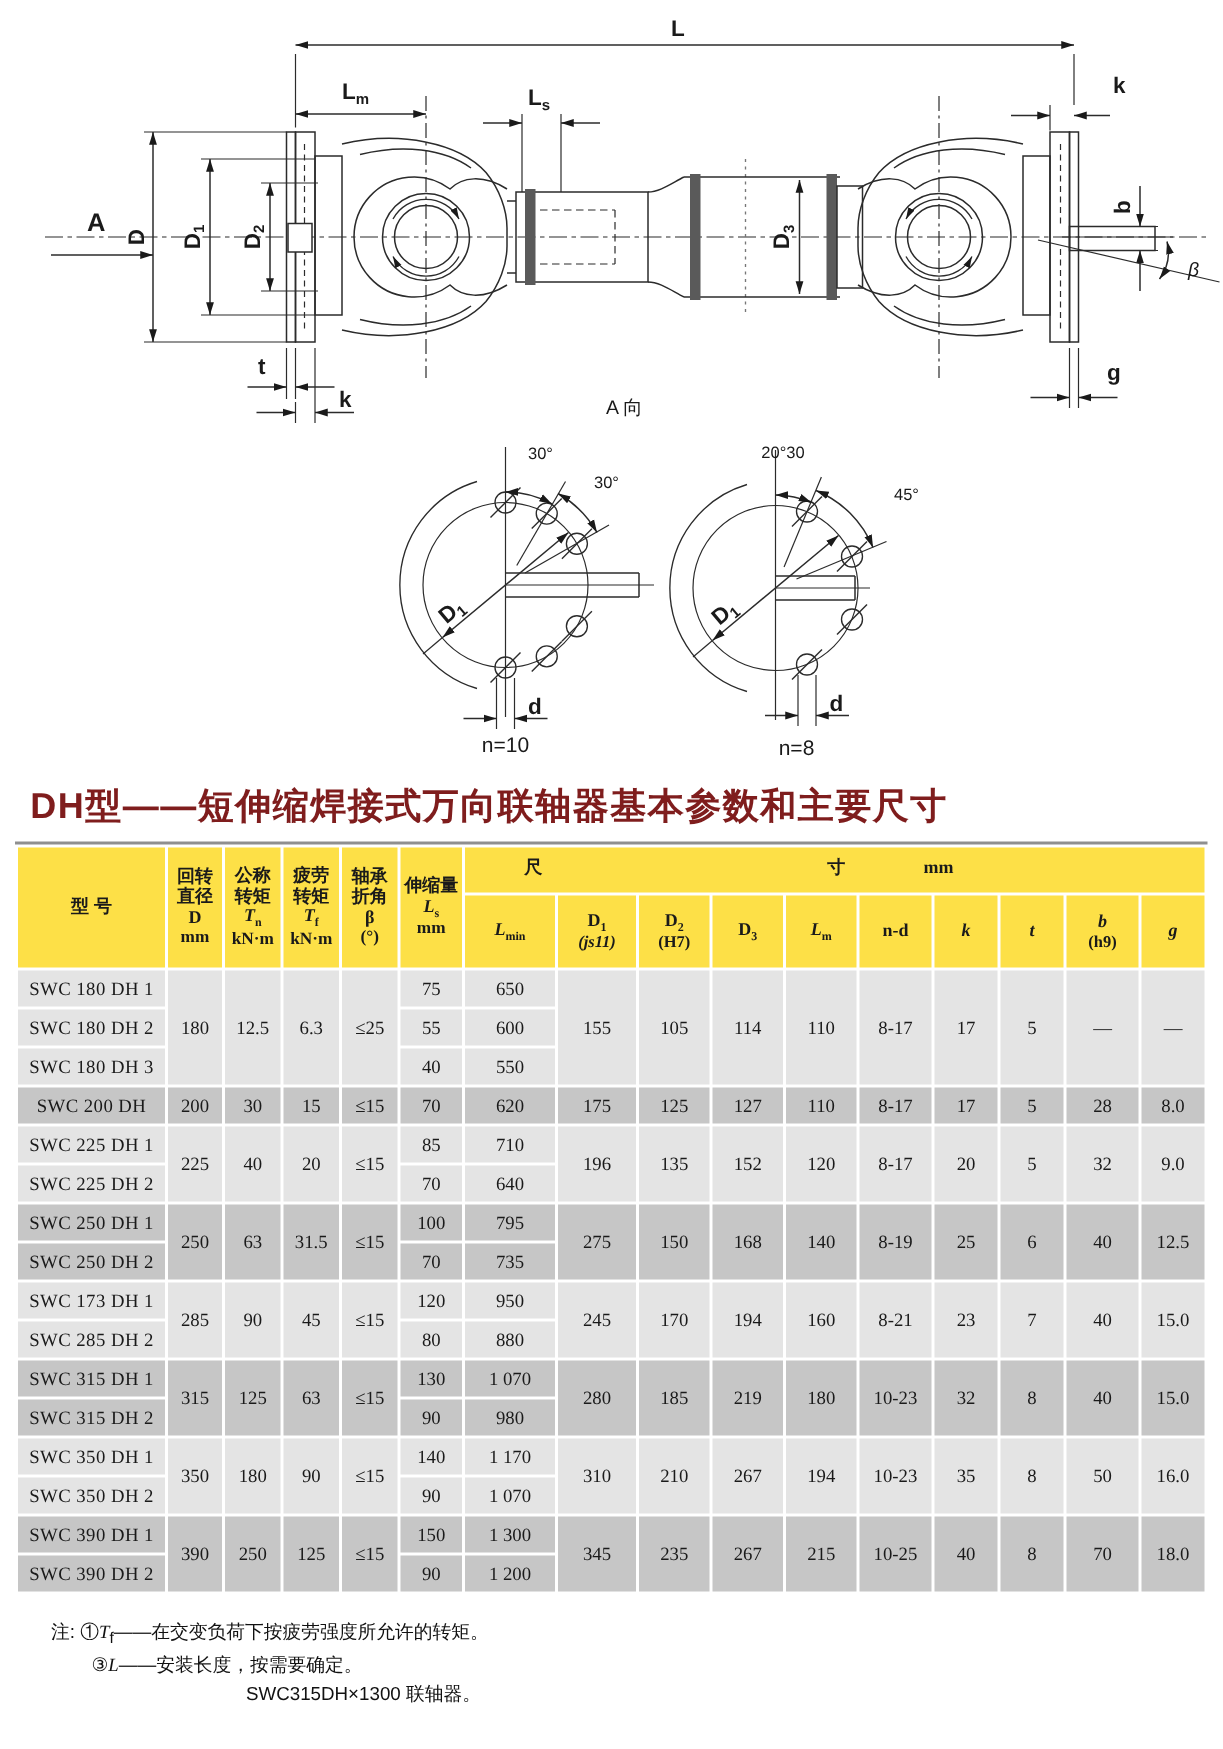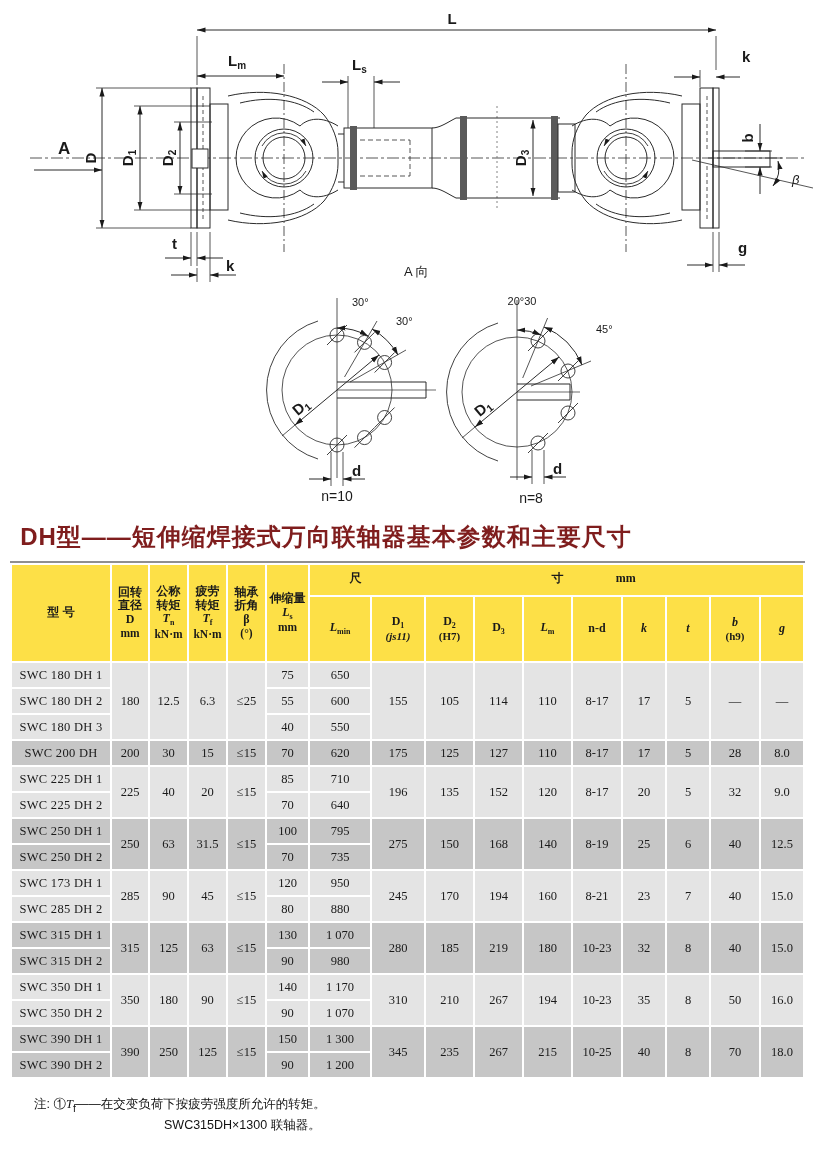--- a/index.html
+++ b/index.html
@@ -19,21 +19,21 @@
   .cn{display:block;white-space:pre-line;font-size:12px;}
   .sym{display:block;font-family:"Liberation Serif",serif;font-weight:700;font-size:12px;}
   .sym i{font-style:italic;}
   .unit{display:block;font-family:"Liberation Serif",serif;font-weight:700;font-size:11.5px;}
   th sub,td sub{font-size:8px;}
   .szcell{position:relative;height:30px;}
   .szcell span{position:absolute;top:7px;}
   .sz-l{left:8%;}
   .sz-r{left:49%;}
   .sz-u{left:62%;font-family:"Liberation Serif",serif;}
-  .sub2{height:64px;font-family:"Liberation Serif",serif;}
+  .sub2{height:48px;font-family:"Liberation Serif",serif;}
   .it{font-style:italic;font-family:"Liberation Serif",serif;font-weight:700;}
   .up{font-family:"Liberation Serif",serif;font-weight:700;}
   .tol{display:block;font-size:11px;font-weight:700;font-family:"Liberation Serif",serif;}
   .notes{margin:16px 0 0 34px;font-size:12.5px;line-height:1.52;color:#111;}
   .notes .seri{font-family:"Liberation Serif",serif;font-style:italic;}
   .notes .ind{padding-left:27px;}
   .notes .ind2{padding-left:130px;}
 </style>
 </head>
 <body>
@@ -552,16 +552,19 @@
       <td>1 200</td>
     </tr>
   </tbody>
 </table>
 
 <div class="notes">
   <div>
     <span>注:</span>
     <span>①</span><span class="seri">T</span><sub>f</sub><span>——</span><span>在交变负荷下按疲劳强度所允许的转矩。</span>
   </div>
+  <div class="ind">
+    <span>③</span><span class="seri">L</span><span>——</span><span>安装长度，按需要确定。</span>
+  </div>
   <div class="ind ind2">
     <span>SWC315DH×1300 联轴器。</span>
   </div>
 </div>
 
 </body></html>

